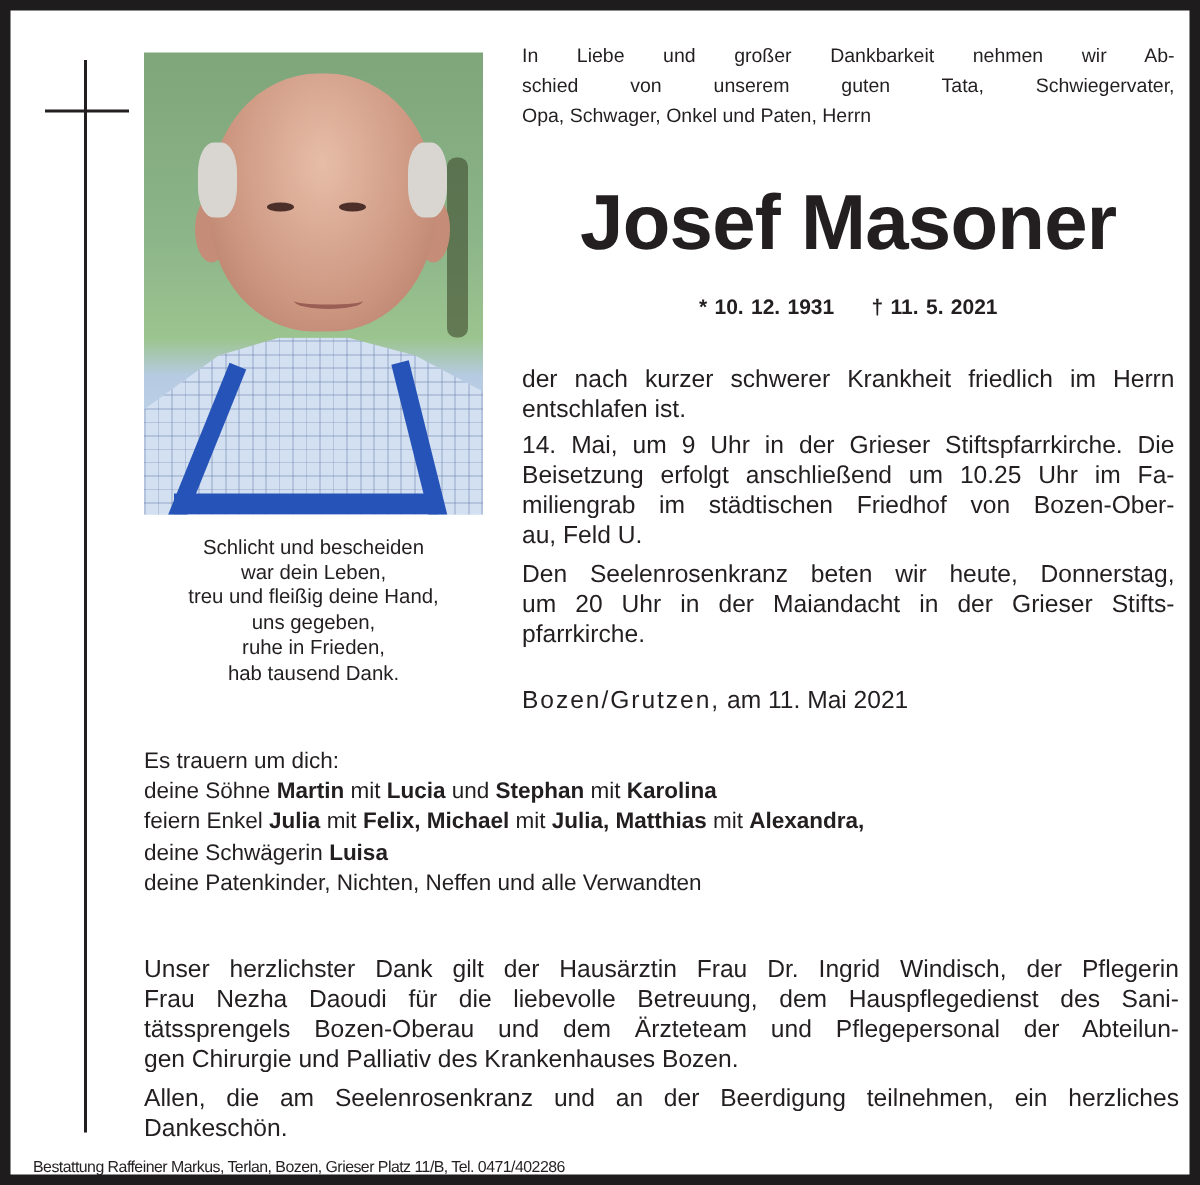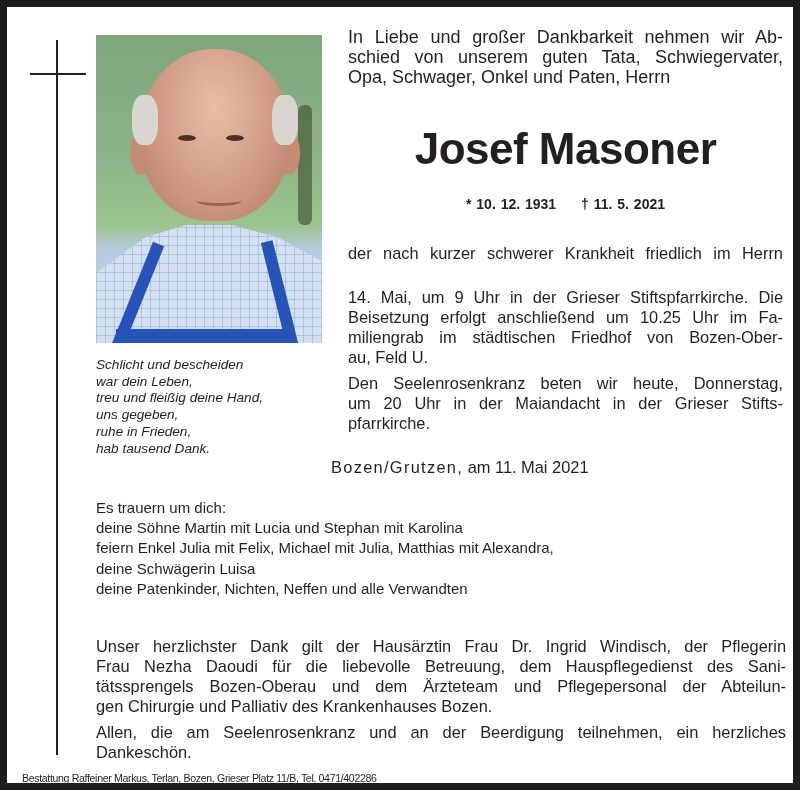--- a/index.html
+++ b/index.html
@@ -74,66 +74,66 @@
     position: absolute; top: 205px; width: 12px; height: 110px; background: #2553b8;
   }
   .photo .strap.l { left: 36px; transform: rotate(22deg); }
   .photo .strap.r { left: 178px; transform: rotate(-14deg); }
   .photo .apron {
     position: absolute; left: 20px; top: 294px; width: 176px; height: 14px; background: #2553b8;
   }
 
   .poem {
     position: absolute; left: 89px; top: 350px; width: 226px;
-    text-align: left; font-style: italic;
+    text-align: center; 
     font-size: 13.6px; line-height: 16.7px;
   }
   .poem div { white-space: nowrap; }
 
   .intro {
     position: absolute; left: 341px; top: 20px; width: 435px;
-    font-size: 18px; line-height: 20px;
+    font-size: 13px; line-height: 20px;
     text-align: justify; text-align-last: left;
   }
   .intro .line { display: block; text-align: justify; text-align-last: justify; }
   .intro .line.last { text-align-last: left; }
 
   .name {
     position: absolute; left: 341px; top: 114px; width: 435px;
     text-align: center; font-weight: bold;
-    font-size: 44px; line-height: 56px; letter-spacing: -0.5px;
+    font-size: 52px; line-height: 56px; letter-spacing: -0.5px;
   }
   .dates {
     position: absolute; left: 341px; top: 187px; width: 435px;
     text-align: center; font-weight: bold; font-size: 14px; line-height: 20px;
     word-spacing: 1px;
   }
   .dates span { margin: 0 10px; }
 
   .body-col {
     position: absolute; left: 341px; width: 435px;
     font-size: 16.4px; line-height: 20px;
   }
   .body-col .line { display: block; white-space: nowrap; text-align: justify; text-align-last: justify; }
   .body-col .line.last { text-align-last: left; }
   .p1 { top: 236px; }
   .p2 { top: 280px; }
   .p3 { top: 366px; }
   .place {
-    position: absolute; left: 324px; top: 450px;
+    position: absolute; left: 341px; top: 450px;
     font-size: 16.4px; line-height: 20px;
   }
   .place .city { letter-spacing: 1.3px; }
 
   .mourners {
     position: absolute; left: 89px; top: 491px; width: 640px;
     font-size: 15px; line-height: 20.2px;
   }
   .mourners div { white-space: nowrap; }
-  .mourners b { font-weight: normal; }
+  .mourners b { font-weight: bold; }
   .mourners .indent { padding-left: 99px; }
 
   .thanks {
     position: absolute; left: 89px; width: 690px;
     font-size: 16.4px; line-height: 20px;
   }
   .thanks .line { display: block; white-space: nowrap; text-align: justify; text-align-last: justify; }
   .thanks .line.last { text-align-last: left; }
   .t1 { top: 629px; }
   .t2 { top: 715px; }
@@ -184,20 +184,21 @@
 
   <div class="name">Josef Masoner</div>
 
   <div class="dates">
     <span>* 10. 12. 1931</span>
     <span>† 11. 5. 2021</span>
   </div>
 
   <div class="body-col p1">
     <span class="line">der nach kurzer schwerer Krankheit friedlich im Herrn</span>
+    <span class="line last">entschlafen ist.</span>
   </div>
 
   <div class="body-col p2">
     <span class="line">14. Mai, um 9 Uhr in der Grieser Stiftspfarrkirche. Die</span>
     <span class="line">Beisetzung erfolgt anschließend um 10.25 Uhr im Fa-</span>
     <span class="line">miliengrab im städtischen Friedhof von Bozen-Ober-</span>
     <span class="line last">au, Feld U.</span>
   </div>
 
   <div class="body-col p3">

